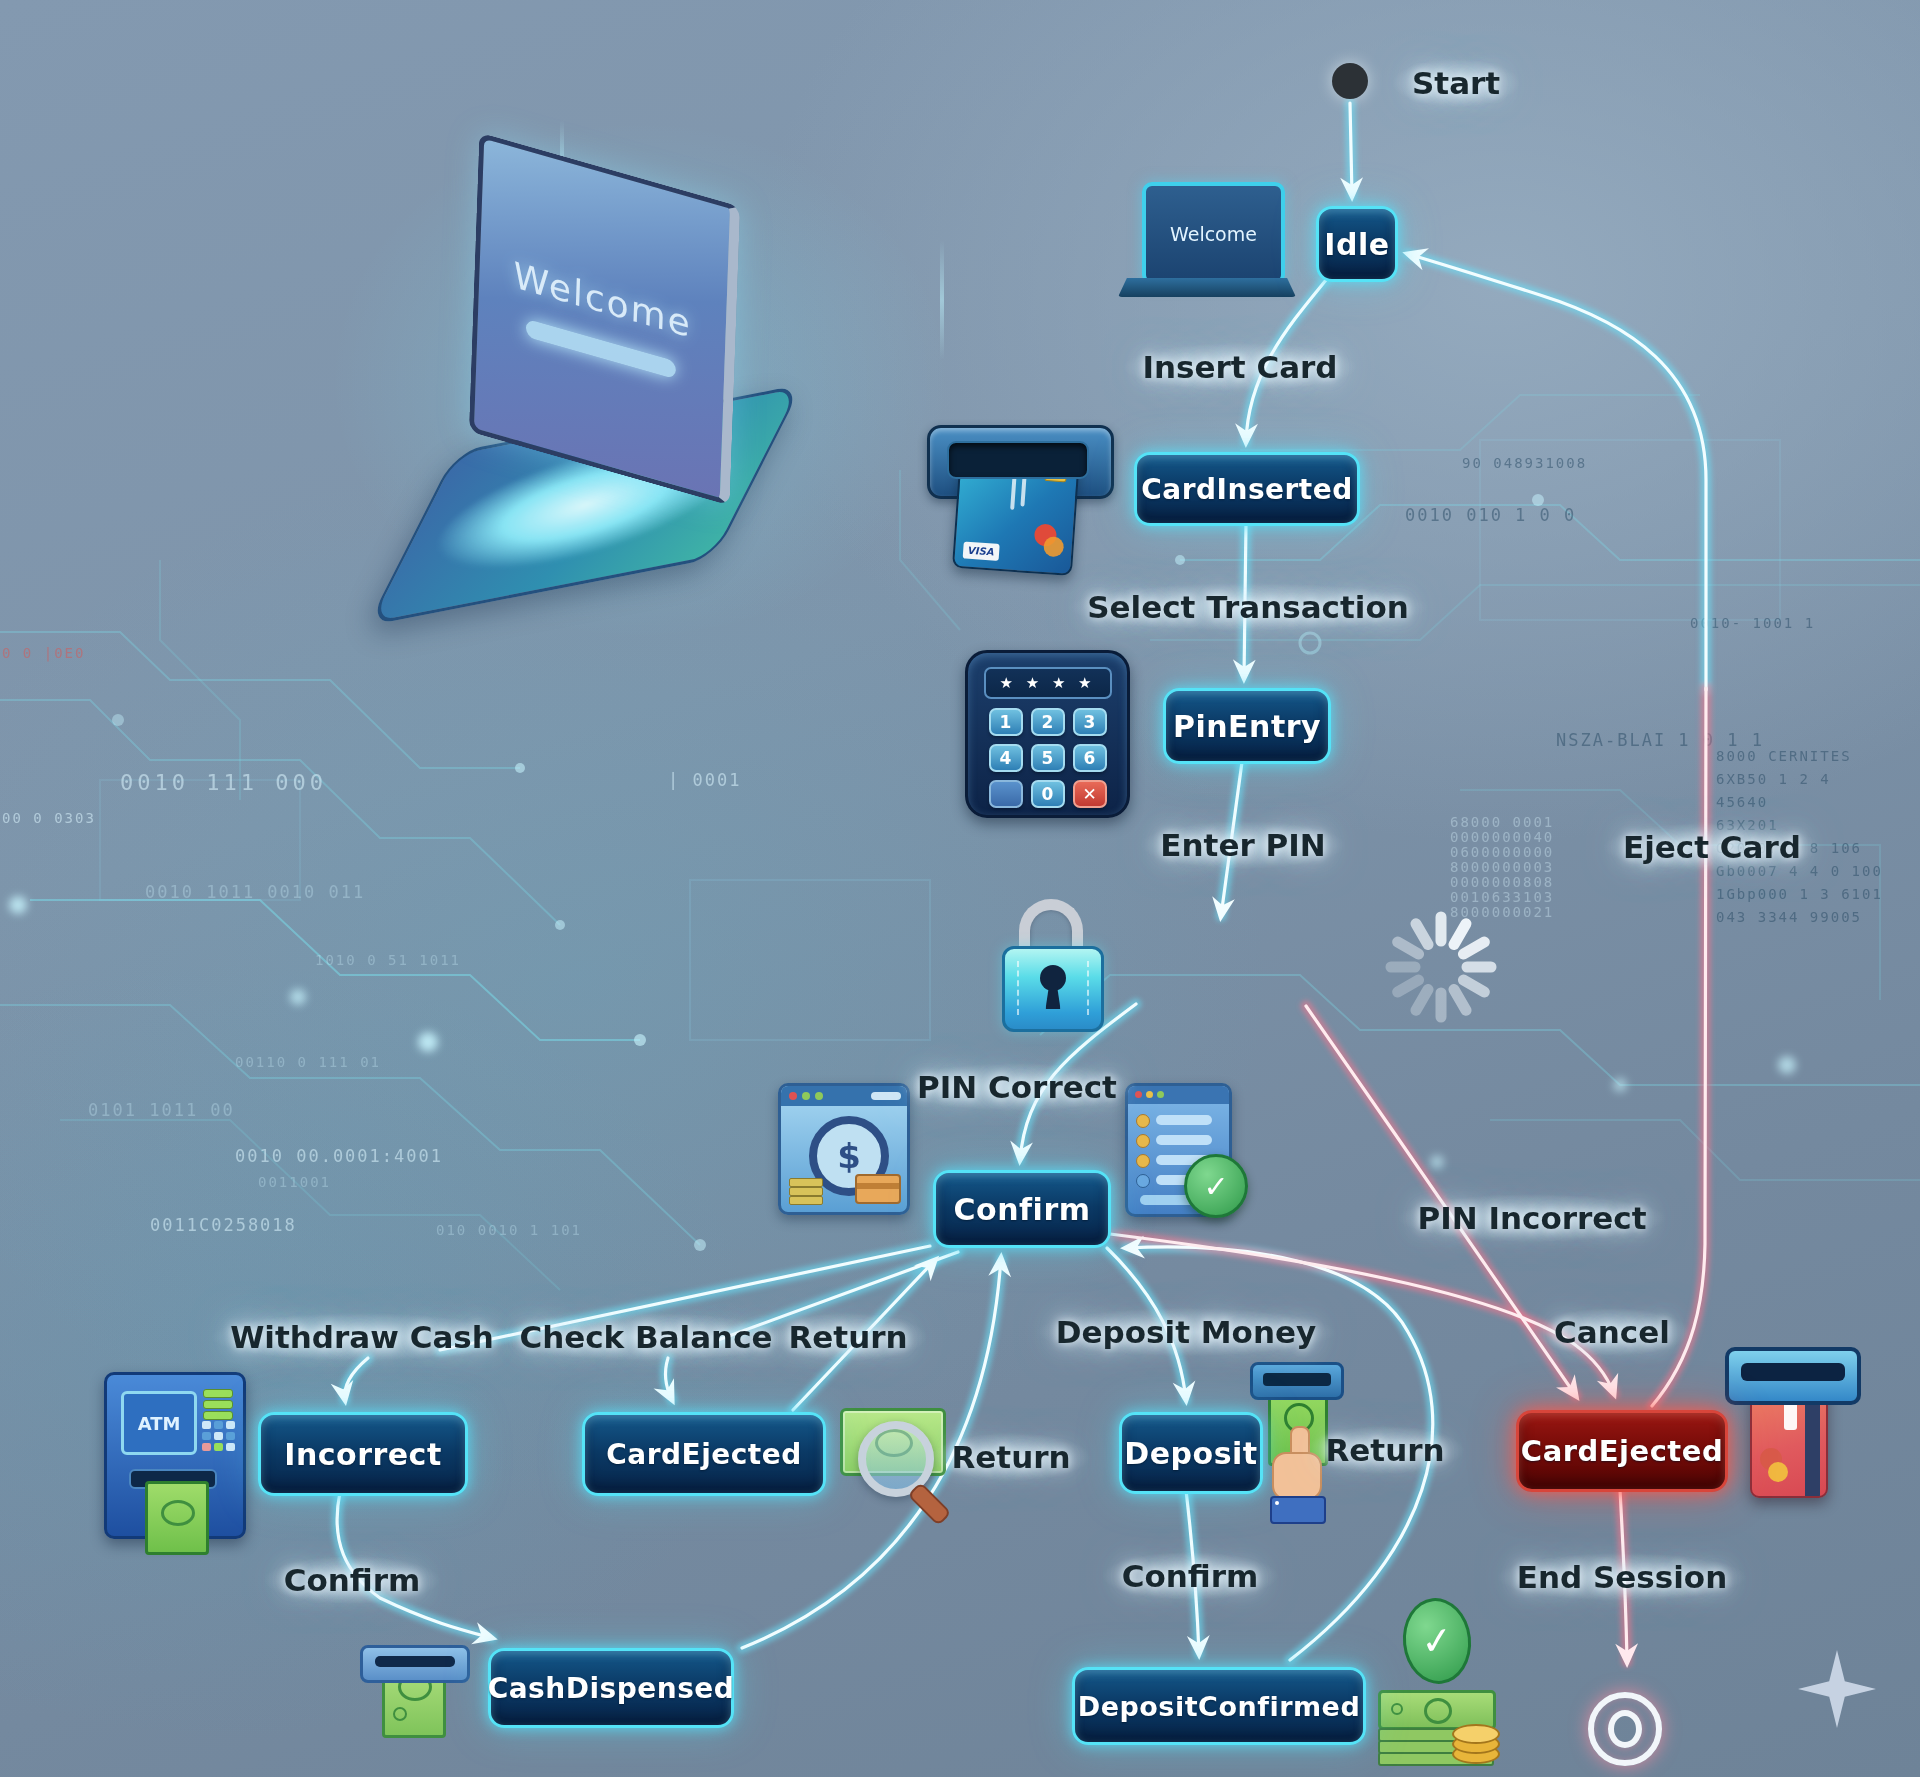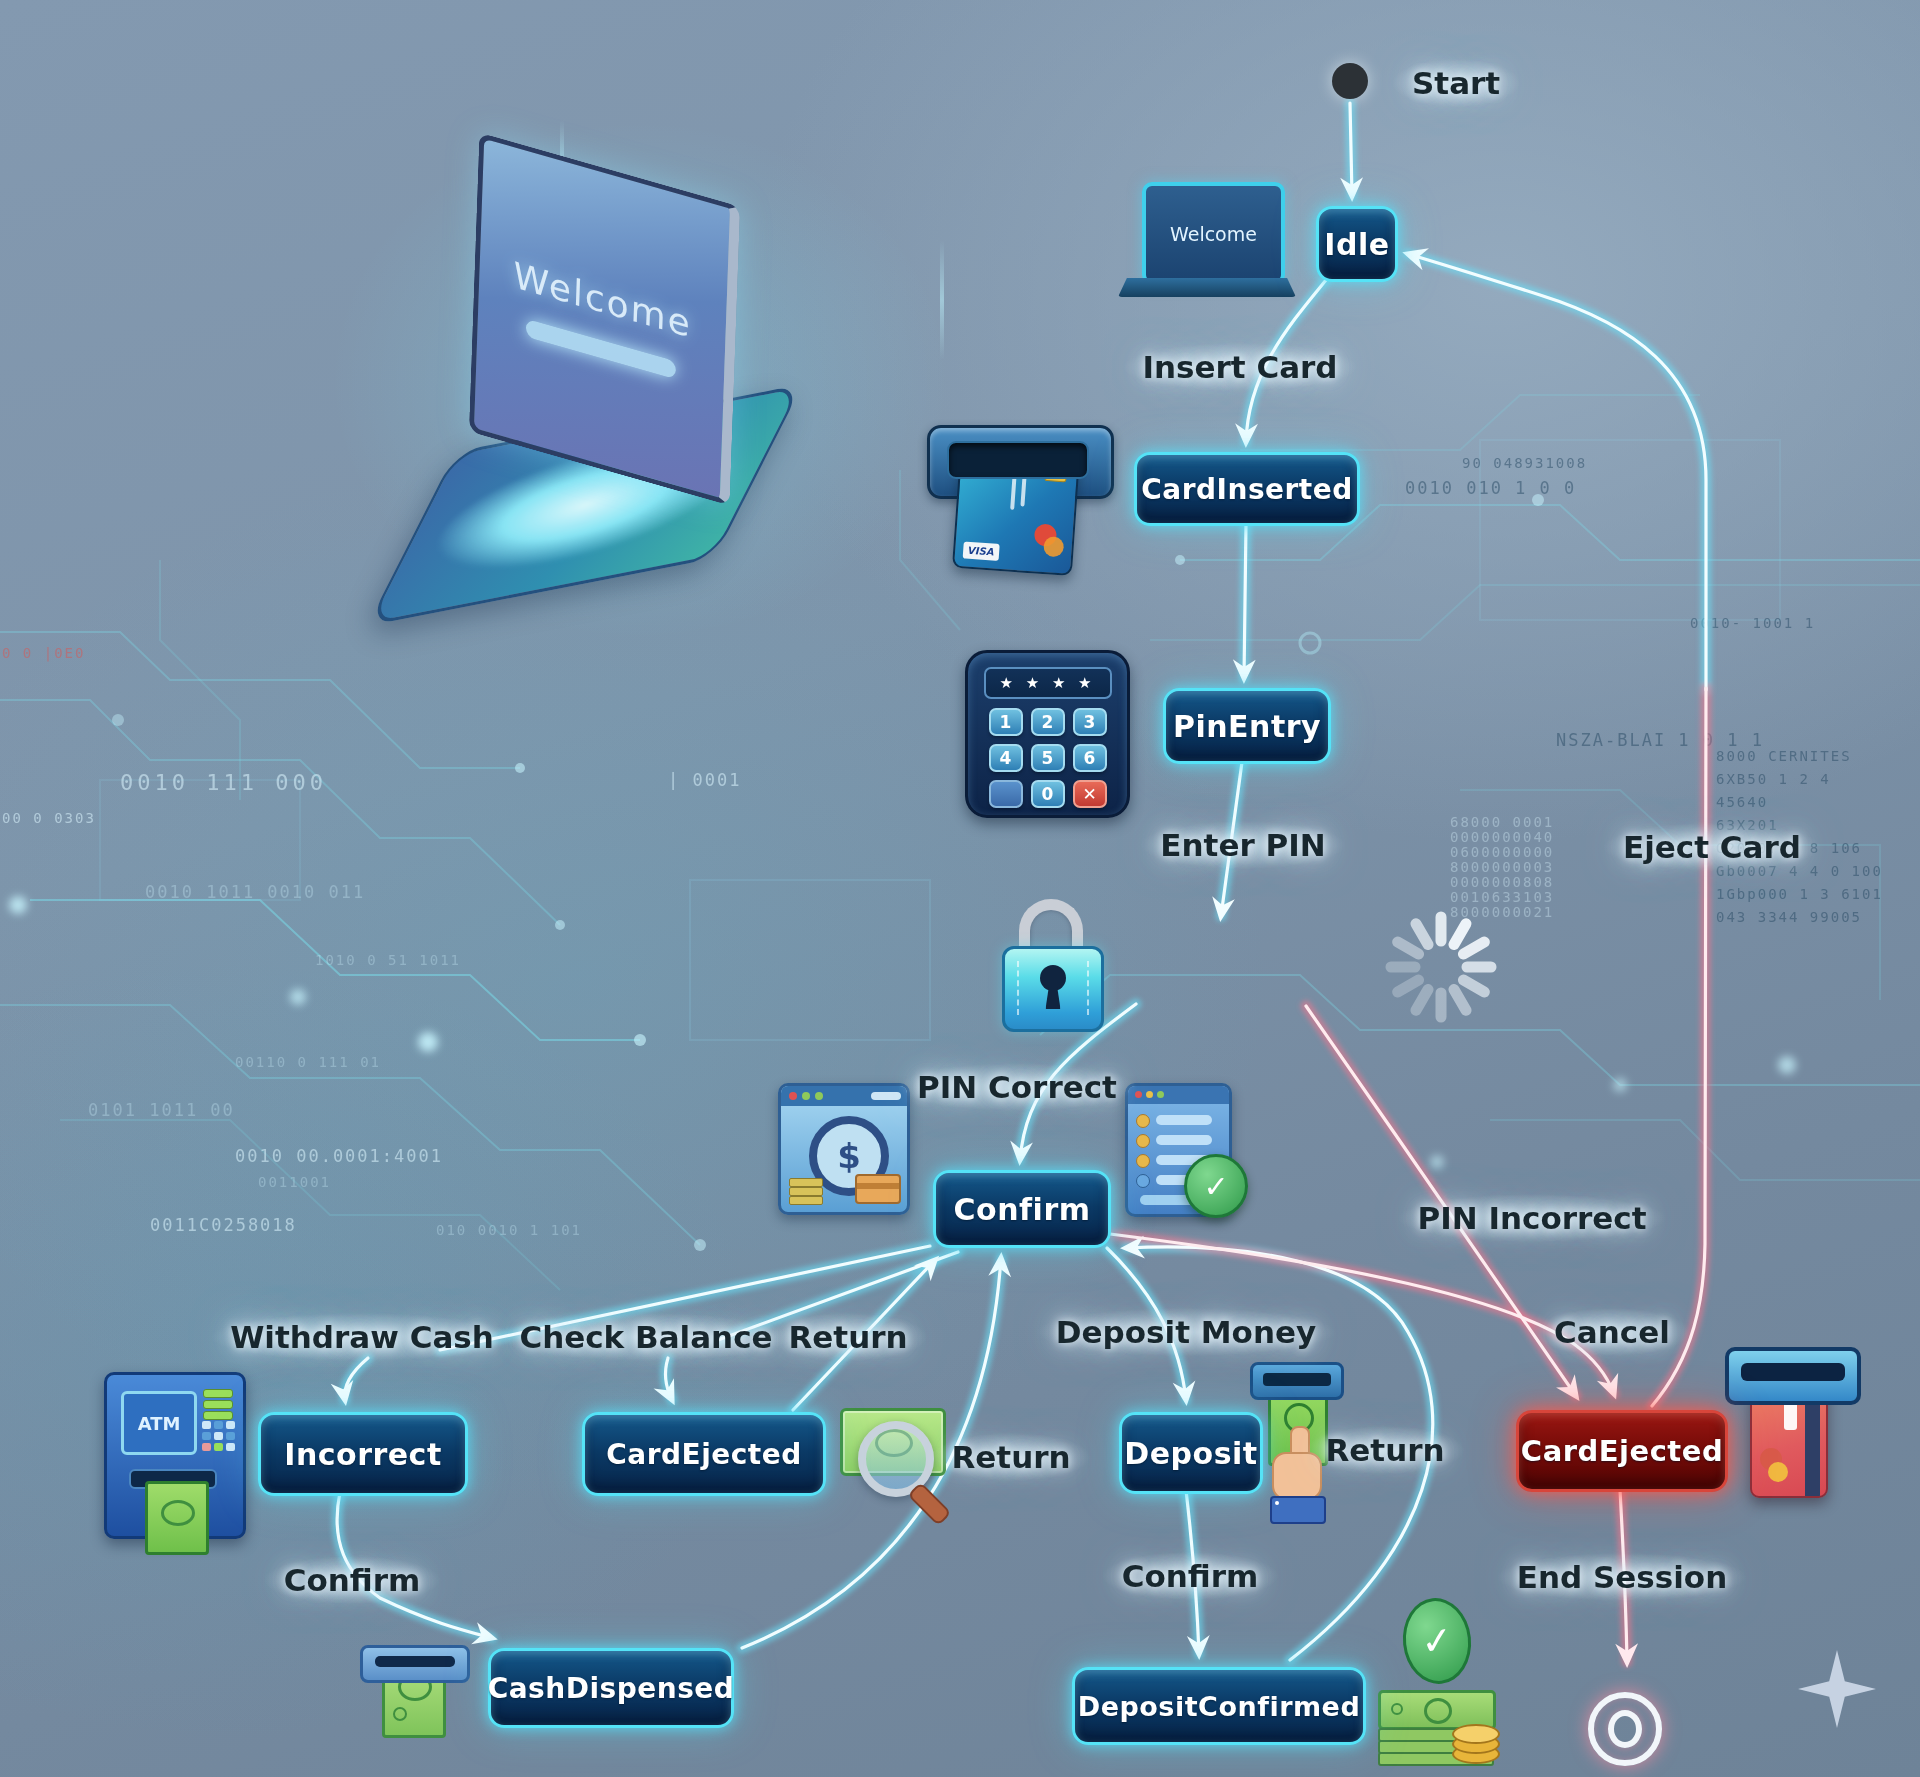--- a/index.html
+++ b/index.html
@@ -264,21 +264,21 @@
   <div class="frag fl s14" style="left:1052px;top:772px">0100</div>
   <div class="frag fl s14" style="left:2px;top:810px">00 0 0303</div>
   <div class="frag fr s14" style="left:2px;top:645px">0 0 |0E0</div>
   <div class="frag ff s17" style="left:145px;top:882px">0010 1011 0010 011</div>
   <div class="frag ff s14" style="left:315px;top:952px">1010 0 51 1011</div>
   <div class="frag ff s17" style="left:88px;top:1100px">0101 1011 00</div>
   <div class="frag ff s14" style="left:235px;top:1054px">00110 0 111 01</div>
   <div class="frag fl s17" style="left:235px;top:1146px">0010 00.0001:4001</div>
   <div class="frag ff s14" style="left:258px;top:1174px">0011001</div>
   <div class="frag fl s17" style="left:150px;top:1215px">0011C0258018</div>
-  <div class="frag fd s17" style="left:1405px;top:478px">0010 010 1 0 0</div>
+  <div class="frag fd s17" style="left:1405px;top:505px">0010 010 1 0 0</div>
   <div class="frag fd s14" style="left:1462px;top:455px">90 048931008</div>
   <div class="frag fd s14" style="left:1690px;top:615px">0010- 1001 1</div>
   <div class="frag fd s17" style="left:1556px;top:730px">NSZA-BLAI 1 0 1 1</div>
   <div class="frag fd s14 lh23" style="left:1716px;top:745px">8000 CERNITES
 6XB50 1 2 4
 45640
 63X201
 G2000f 1 8 106
 Gb0007 4 4 0 100
 1Gbp000 1 3 6101
@@ -570,20 +570,21 @@
   <div class="box" style="left:1163px;top:688px;width:162px;height:70px">PinEntry</div>
   <div class="box" style="left:933px;top:1170px;width:172px;height:72px">Confirm</div>
   <div class="box" style="left:258px;top:1412px;width:204px;height:78px">Incorrect</div>
   <div class="box fs28" style="left:582px;top:1412px;width:238px;height:78px">CardEjected</div>
   <div class="box" style="left:1119px;top:1412px;width:138px;height:76px">Deposit</div>
   <div class="box red fs29" style="left:1516px;top:1410px;width:206px;height:76px">CardEjected</div>
   <div class="box fs28" style="left:488px;top:1648px;width:240px;height:74px">CashDispensed</div>
   <div class="box fs27" style="left:1072px;top:1667px;width:288px;height:72px">DepositConfirmed</div>
 
   <div class="lbl" style="left:1240px;top:367px">Insert Card</div>
+  <div class="lbl" style="left:1248px;top:607px">Select Transaction</div>
   <div class="lbl" style="left:1243px;top:845px">Enter PIN</div>
   <div class="lbl" style="left:1712px;top:847px">Eject Card</div>
   <div class="lbl" style="left:1017px;top:1087px">PIN Correct</div>
   <div class="lbl" style="left:1532px;top:1218px">PIN Incorrect</div>
   <div class="lbl" style="left:362px;top:1337px">Withdraw Cash</div>
   <div class="lbl" style="left:646px;top:1337px">Check Balance</div>
   <div class="lbl" style="left:848px;top:1337px">Return</div>
   <div class="lbl" style="left:1186px;top:1332px">Deposit Money</div>
   <div class="lbl" style="left:1612px;top:1332px">Cancel</div>
   <div class="lbl" style="left:1011px;top:1457px">Return</div>

